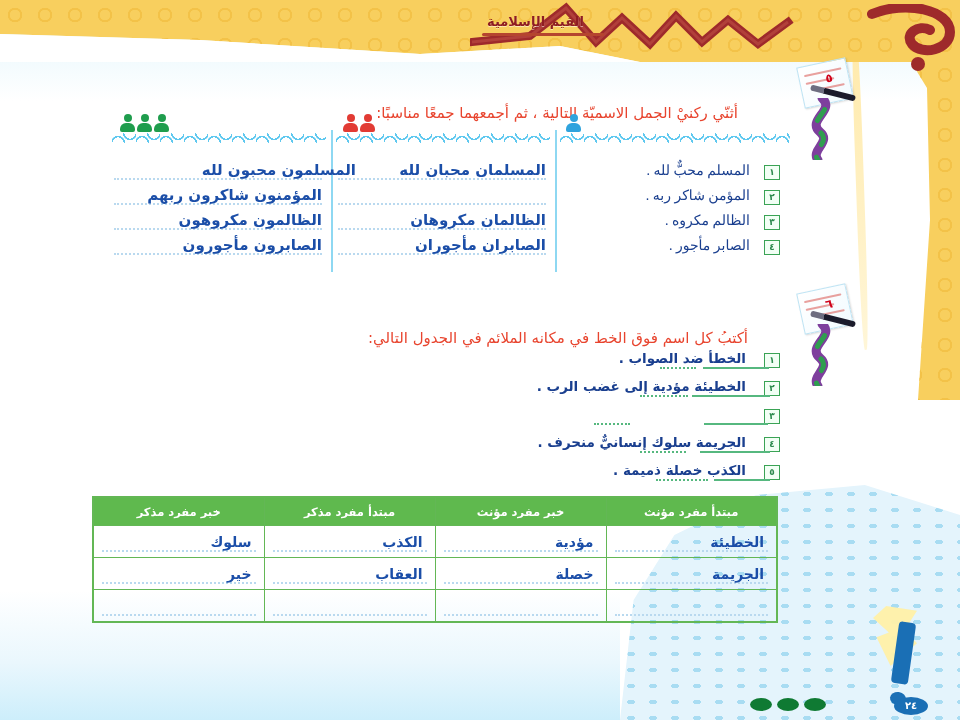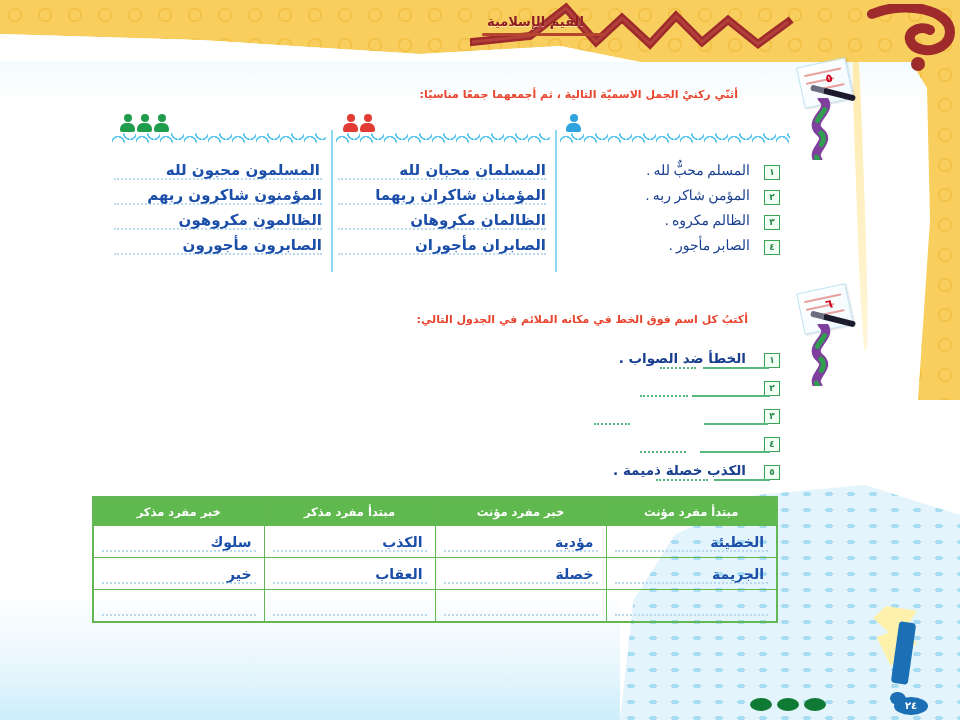--- a/index.html
+++ b/index.html
@@ -60,22 +60,22 @@
     letter-spacing:.5px;white-space:nowrap;
     text-shadow:0 1px 0 rgba(255,255,255,.5);
   }
   .header-underline{
     position:absolute;top:33px;left:482px;width:122px;height:3px;z-index:7;
     background:#b5452f;border-radius:2px;
   }
   
   .content{position:absolute;inset:0;z-index:8;}
   .instruction{
-    position:absolute;font-size:11px;font-weight:bold;color:#e8442e;
-    white-space:nowrap;direction:rtl;
+    position:absolute;font-size:15px;font-weight:normal;color:#e8442e;
+    white-space:nowrap;direction:rtl;margin-top:16px;
   }
   .ex-badge{position:absolute;width:64px;height:100px;}
   .note-paper{
     position:absolute;top:0;right:4px;width:48px;height:40px;
     background:linear-gradient(135deg,#ffffff 0%,#f2fbff 100%);
     border:1px solid #bfe4f4;transform:rotate(-12deg);
     box-shadow:1px 1px 2px rgba(0,0,0,.15);
   }
   .note-paper .scribble{
     position:absolute;left:5px;right:5px;height:2px;background:#d9534f;opacity:.55;border-radius:2px;
@@ -240,30 +240,29 @@
     <div class="ex1-item" style="right:210px;top:187px;">المؤمن شاكر ربه .</div>
     <div class="ex1-item" style="right:210px;top:212px;">الظالم مكروه .</div>
     <div class="ex1-item" style="right:210px;top:237px;margin-left:32px;">الصابر مأجور .</div>
 
     <div class="answer-line" style="left:338px;top:178px;width:208px;"></div>
     <div class="answer-line" style="left:338px;top:203px;width:208px;"></div>
     <div class="answer-line" style="left:338px;top:228px;width:208px;"></div>
     <div class="answer-line" style="left:338px;top:253px;width:208px;"></div>
 
     <div class="ex1-answer" style="right:414px;top:161px;">المسلمان محبان لله</div>
-    <div class="ex1-answer" style="right:414px;top:186px;">المؤمنان شاكران ربهما</div>
     <div class="ex1-answer" style="right:414px;top:211px;">الظالمان مكروهان</div>
     <div class="ex1-answer" style="right:414px;top:236px;">الصابران مأجوران</div>
 
     <div class="answer-line" style="left:114px;top:178px;width:208px;"></div>
     <div class="answer-line" style="left:114px;top:203px;width:208px;"></div>
     <div class="answer-line" style="left:114px;top:228px;width:208px;"></div>
     <div class="answer-line" style="left:114px;top:253px;width:208px;"></div>
 
-    <div class="ex1-answer" style="right:640px;top:161px;">المسلمون محبون لله</div>
+    <div class="ex1-answer" style="right:604px;top:161px;">المسلمون محبون لله</div>
     <div class="ex1-answer" style="right:638px;top:186px;">المؤمنون شاكرون ربهم</div>
     <div class="ex1-answer" style="right:638px;top:211px;">الظالمون مكروهون</div>
     <div class="ex1-answer" style="right:638px;top:236px;">الصابرون مأجورون</div>
 
     <div class="ex-badge" style="left:790px;top:288px;">
       <div class="ribbon">
         <svg width="38" height="62" viewBox="0 0 38 62">
           <path d="M20,0 C34,12 4,22 18,34 C30,44 8,52 16,62" fill="none" stroke="#7e3f9d" stroke-width="9" stroke-linecap="round"></path>
           <path d="M20,0 C34,12 4,22 18,34 C30,44 8,52 16,62" fill="none" stroke="#2f9e4f" stroke-width="5" stroke-dasharray="13 14" stroke-dashoffset="14" stroke-linecap="round"></path>
         </svg>
@@ -279,20 +278,22 @@
 
     <div class="instruction" style="top:313px;right:212px;">أكتبُ كل اسم  فوق الخط في مكانه الملائم في الجدول التالي:</div>
 
     <div class="numbox" style="left:764px;top:353px;">١</div>
     <div class="numbox" style="left:764px;top:381px;">٢</div>
     <div class="numbox" style="left:764px;top:409px;">٣</div>
     <div class="numbox" style="left:764px;top:437px;">٤</div>
     <div class="numbox" style="left:764px;top:465px;">٥</div>
 
     <div class="ex2-item" style="right:214px;top:350px;">الخطأ ضد الصواب .</div>
+    <div class="ex2-item" style="right:214px;top:378px;">الخطيئة مؤدية إلى غضب الرب .</div>
+    <div class="ex2-item" style="right:214px;top:434px;">الجريمة سلوك إنسانيٌّ منحرف .</div>
     <div class="ex2-item" style="right:214px;top:462px;">الكذب خصلة ذميمة .</div>
 
     <div style="position:absolute;left:703px;top:367px;width:66px;border-bottom:2px solid #56b87f;"></div>
     <div style="position:absolute;left:660px;top:367px;width:36px;border-bottom:2px dotted #56b87f;"></div>
     <div style="position:absolute;left:692px;top:395px;width:78px;border-bottom:2px solid #56b87f;"></div>
     <div style="position:absolute;left:640px;top:395px;width:48px;border-bottom:2px dotted #56b87f;"></div>
     <div style="position:absolute;left:704px;top:423px;width:64px;border-bottom:2px solid #56b87f;"></div>
     <div style="position:absolute;left:594px;top:423px;width:36px;border-bottom:2px dotted #56b87f;"></div>
     <div style="position:absolute;left:700px;top:451px;width:70px;border-bottom:2px solid #56b87f;"></div>
     <div style="position:absolute;left:640px;top:451px;width:46px;border-bottom:2px dotted #56b87f;"></div>

